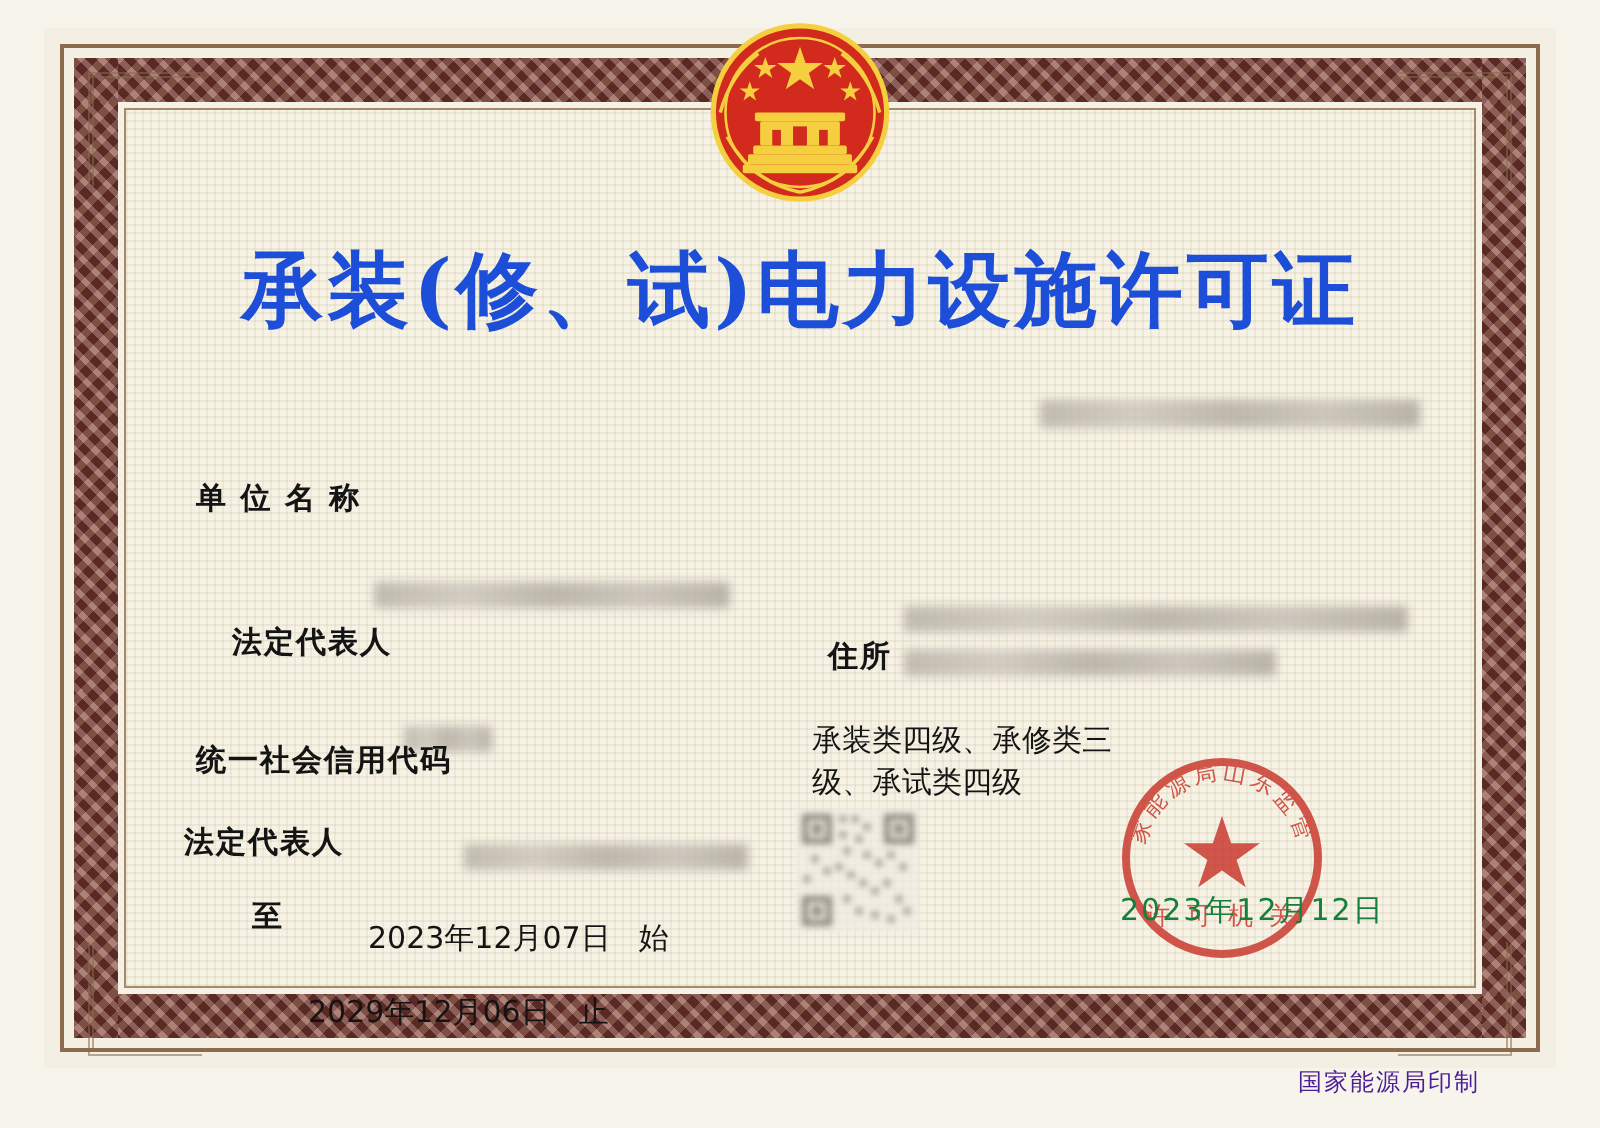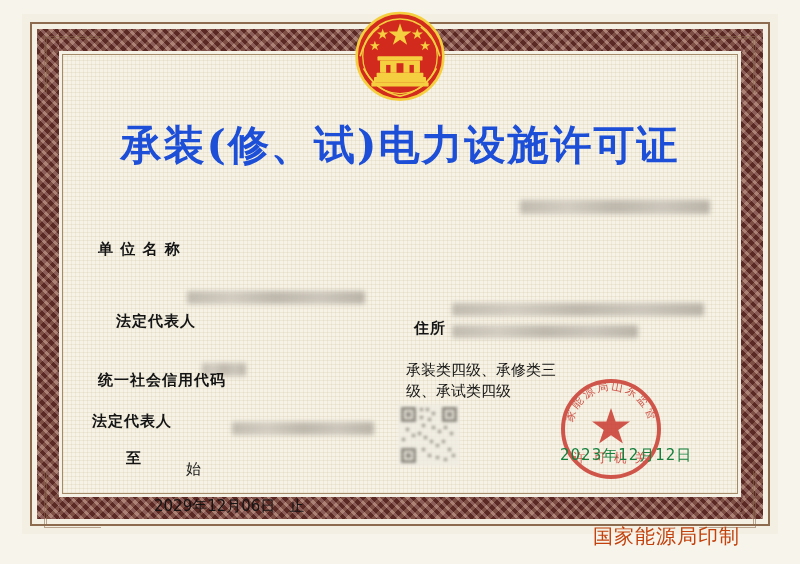--- a/index.html
+++ b/index.html
@@ -223,22 +223,22 @@
     top: 446px;
     font-size: 15px;
     color: #15803d;
     letter-spacing: 1px;
   }
 
   .footer-note {
     position: absolute;
     right: 60px;
     bottom: 14px;
-    font-size: 20px;
-    color: #c2410c;
+    font-size: 12px;
+    color: #4c1d95;
     letter-spacing: 1px;
   }
 </style>
 </head>
 <body>
 
 <div class="page">
 
   <div class="paper"></div>
   <div class="border-outer"></div>
@@ -317,20 +317,21 @@
 
     <div class="row r-credit-code">
       <span class="label">统一社会信用代码</span>
       <span class="value">
         <span class="redact" style="width:142px;height:13px;"></span>
       </span>
     </div>
 
     <div class="row r-valid-from">
       <span class="label">法定代表人</span>
+      <span class="value" style="margin-left:12px;">2023年12月07日</span>
       <span class="value" style="margin-left:14px;">始</span>
     </div>
 
     <div class="row r-valid-to">
       <span class="label">至</span>
       <span class="value" style="margin-left:12px;">2029年12月06日</span>
       <span class="value" style="margin-left:14px;">止</span>
     </div>
 
   </div>

